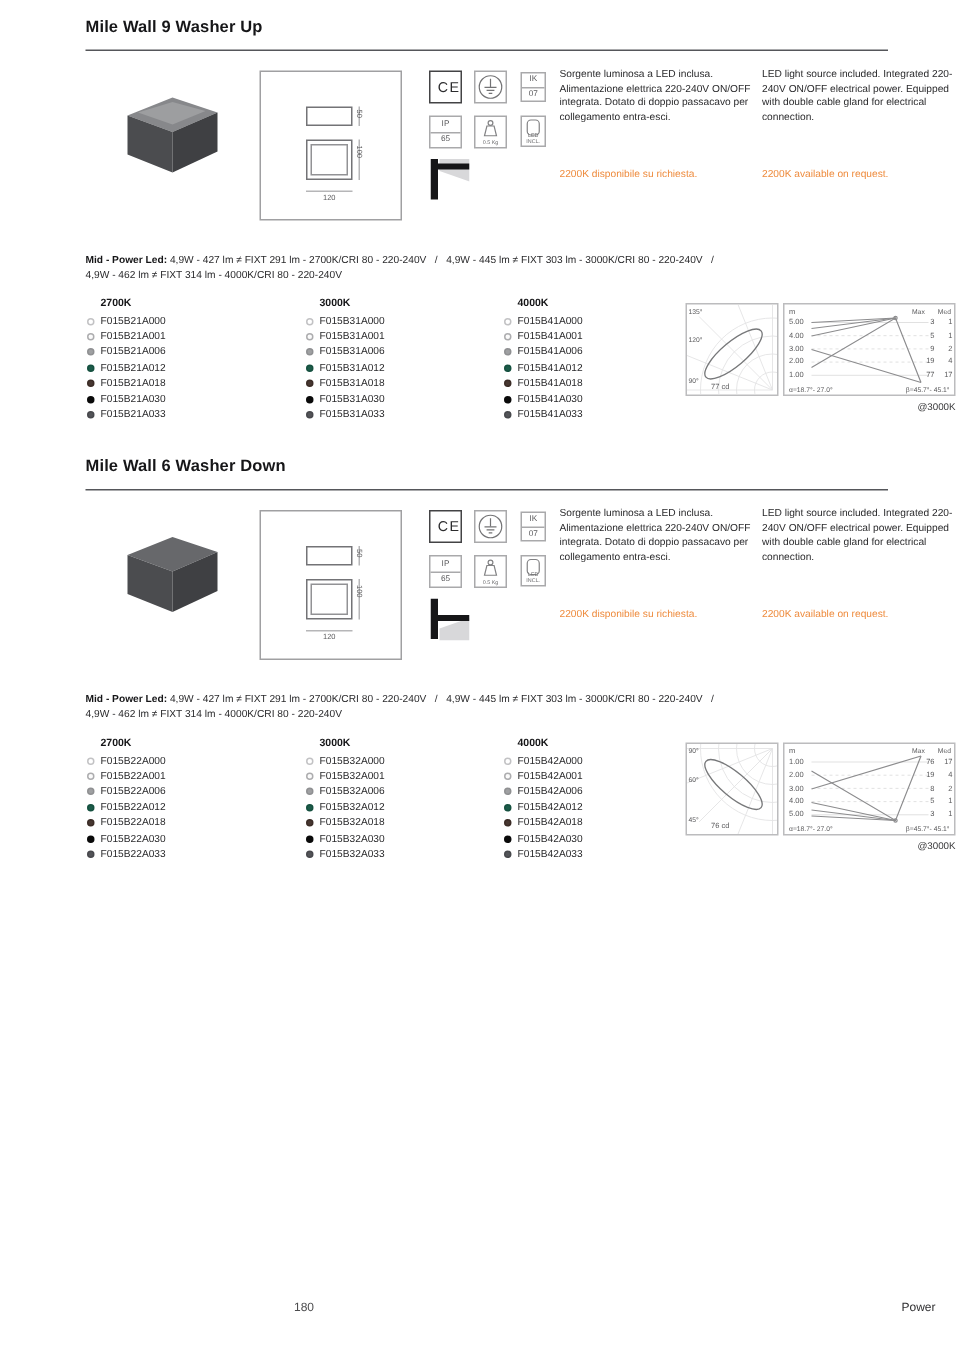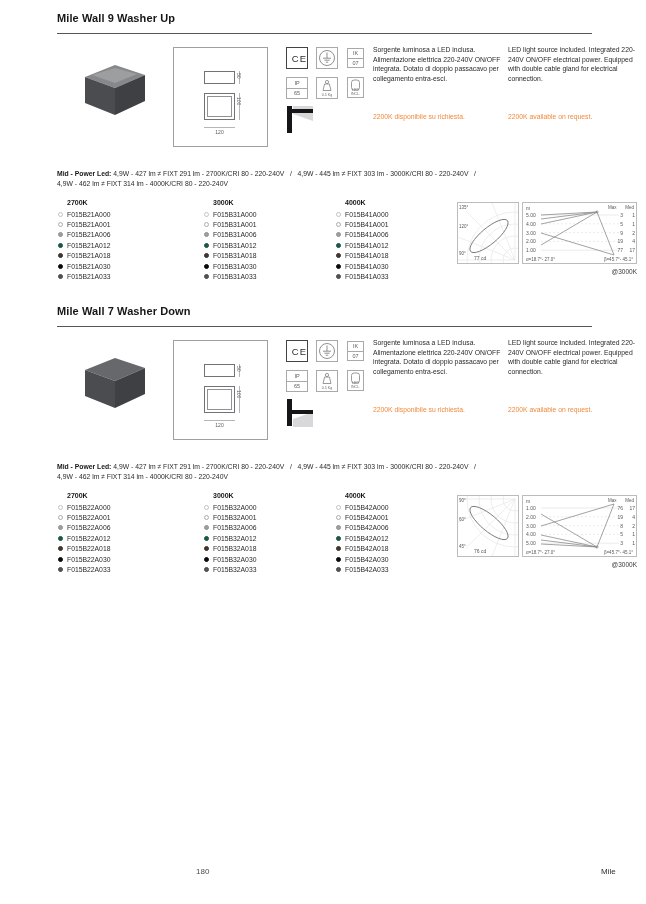--- a/index.html
+++ b/index.html
@@ -317,21 +317,21 @@
             <span class="dist">1.00</span>
             <span class="mx">77</span>
             <span class="md">17</span>
           </div>
         </div>
       <div class="cct">@3000K</div>
     </div>
   </section>
 
   <section class="section" style="top:293px">
-    <h2 class="sec-title">Mile Wall 7 Washer Down</h2>
+    <h2 class="sec-title">Mile Wall 6 Washer Down</h2>
     <div class="sec-rule"></div>
 
     <svg class="photo" width="70" height="58" viewBox="0 0 70 58">
       <polygon points="5,17 35,5 65,15 35,28" fill="#67686b"></polygon>
       <polygon points="5,17 35,28 35,55 5,43" fill="#4b4c4f"></polygon>
       <polygon points="35,28 65,15 65,41 35,55" fill="#3f4043"></polygon>
     </svg>
 
     <div class="drawing">
       <div class="drw-top"></div>
@@ -562,14 +562,14 @@
             <span class="dist">5.00</span>
             <span class="mx">3</span>
             <span class="md">1</span>
           </div>
         </div>
       <div class="cct">@3000K</div>
     </div>
   </section>
 
   <div class="pagenum">180</div>
-  <div class="brand">Mile</div>
+  <div class="brand">Power</div>
 </div>
 
 </body></html>

